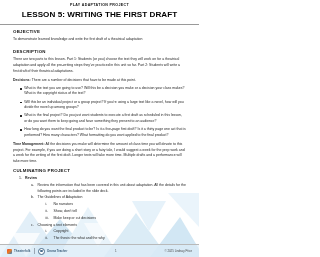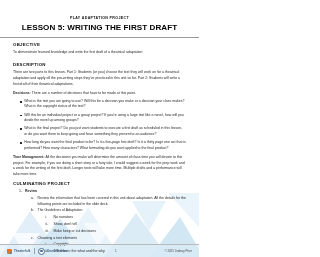--- a/index.html
+++ b/index.html
@@ -32,21 +32,21 @@
     width: 199px;
     height: 90px;
     pointer-events: none;
     z-index: 0;
   }
 
   
   .header {
     position: relative;
     z-index: 2;
-    padding: 17px 14px 0 14px;
+    padding: 4px 14px 0 14px;
     text-align: center;
   }
   .eyebrow {
     font-size: 3.6px;
     font-weight: bold;
     letter-spacing: 0.35px;
     color: #111;
     margin: 0 0 2.4px 0;
     line-height: 1.1;
   }

